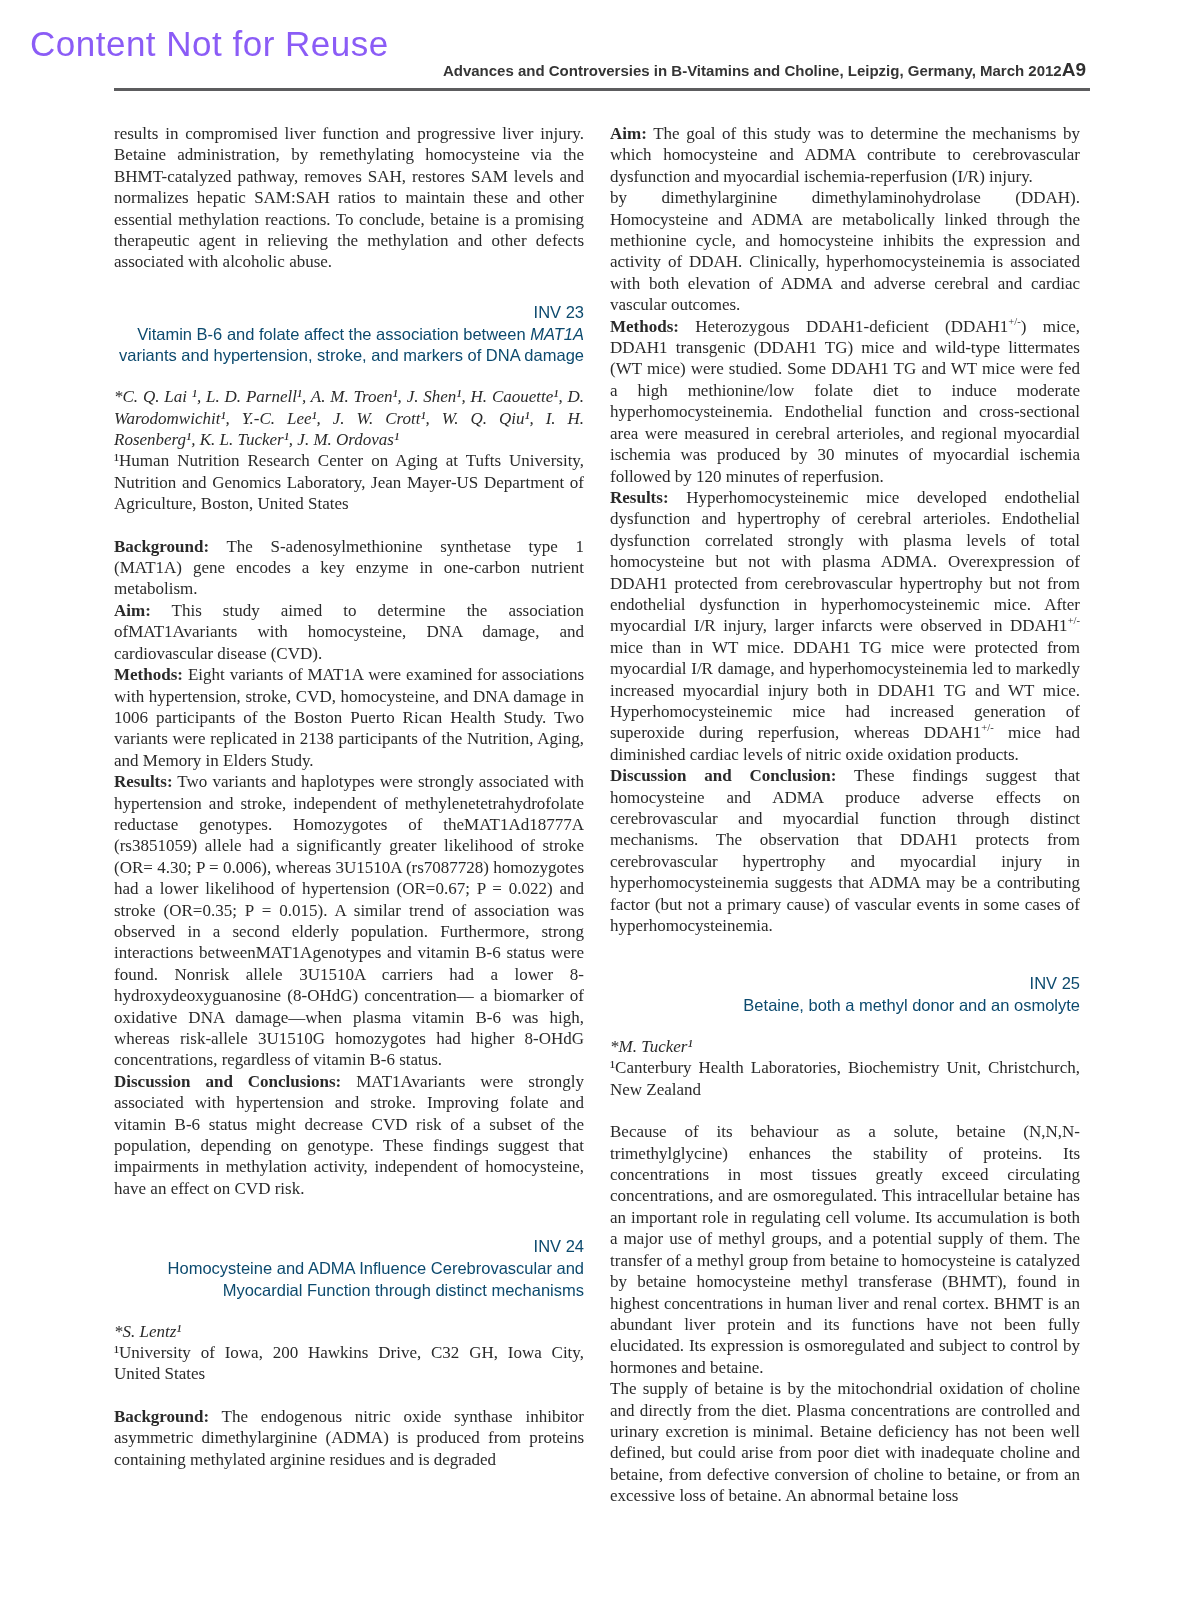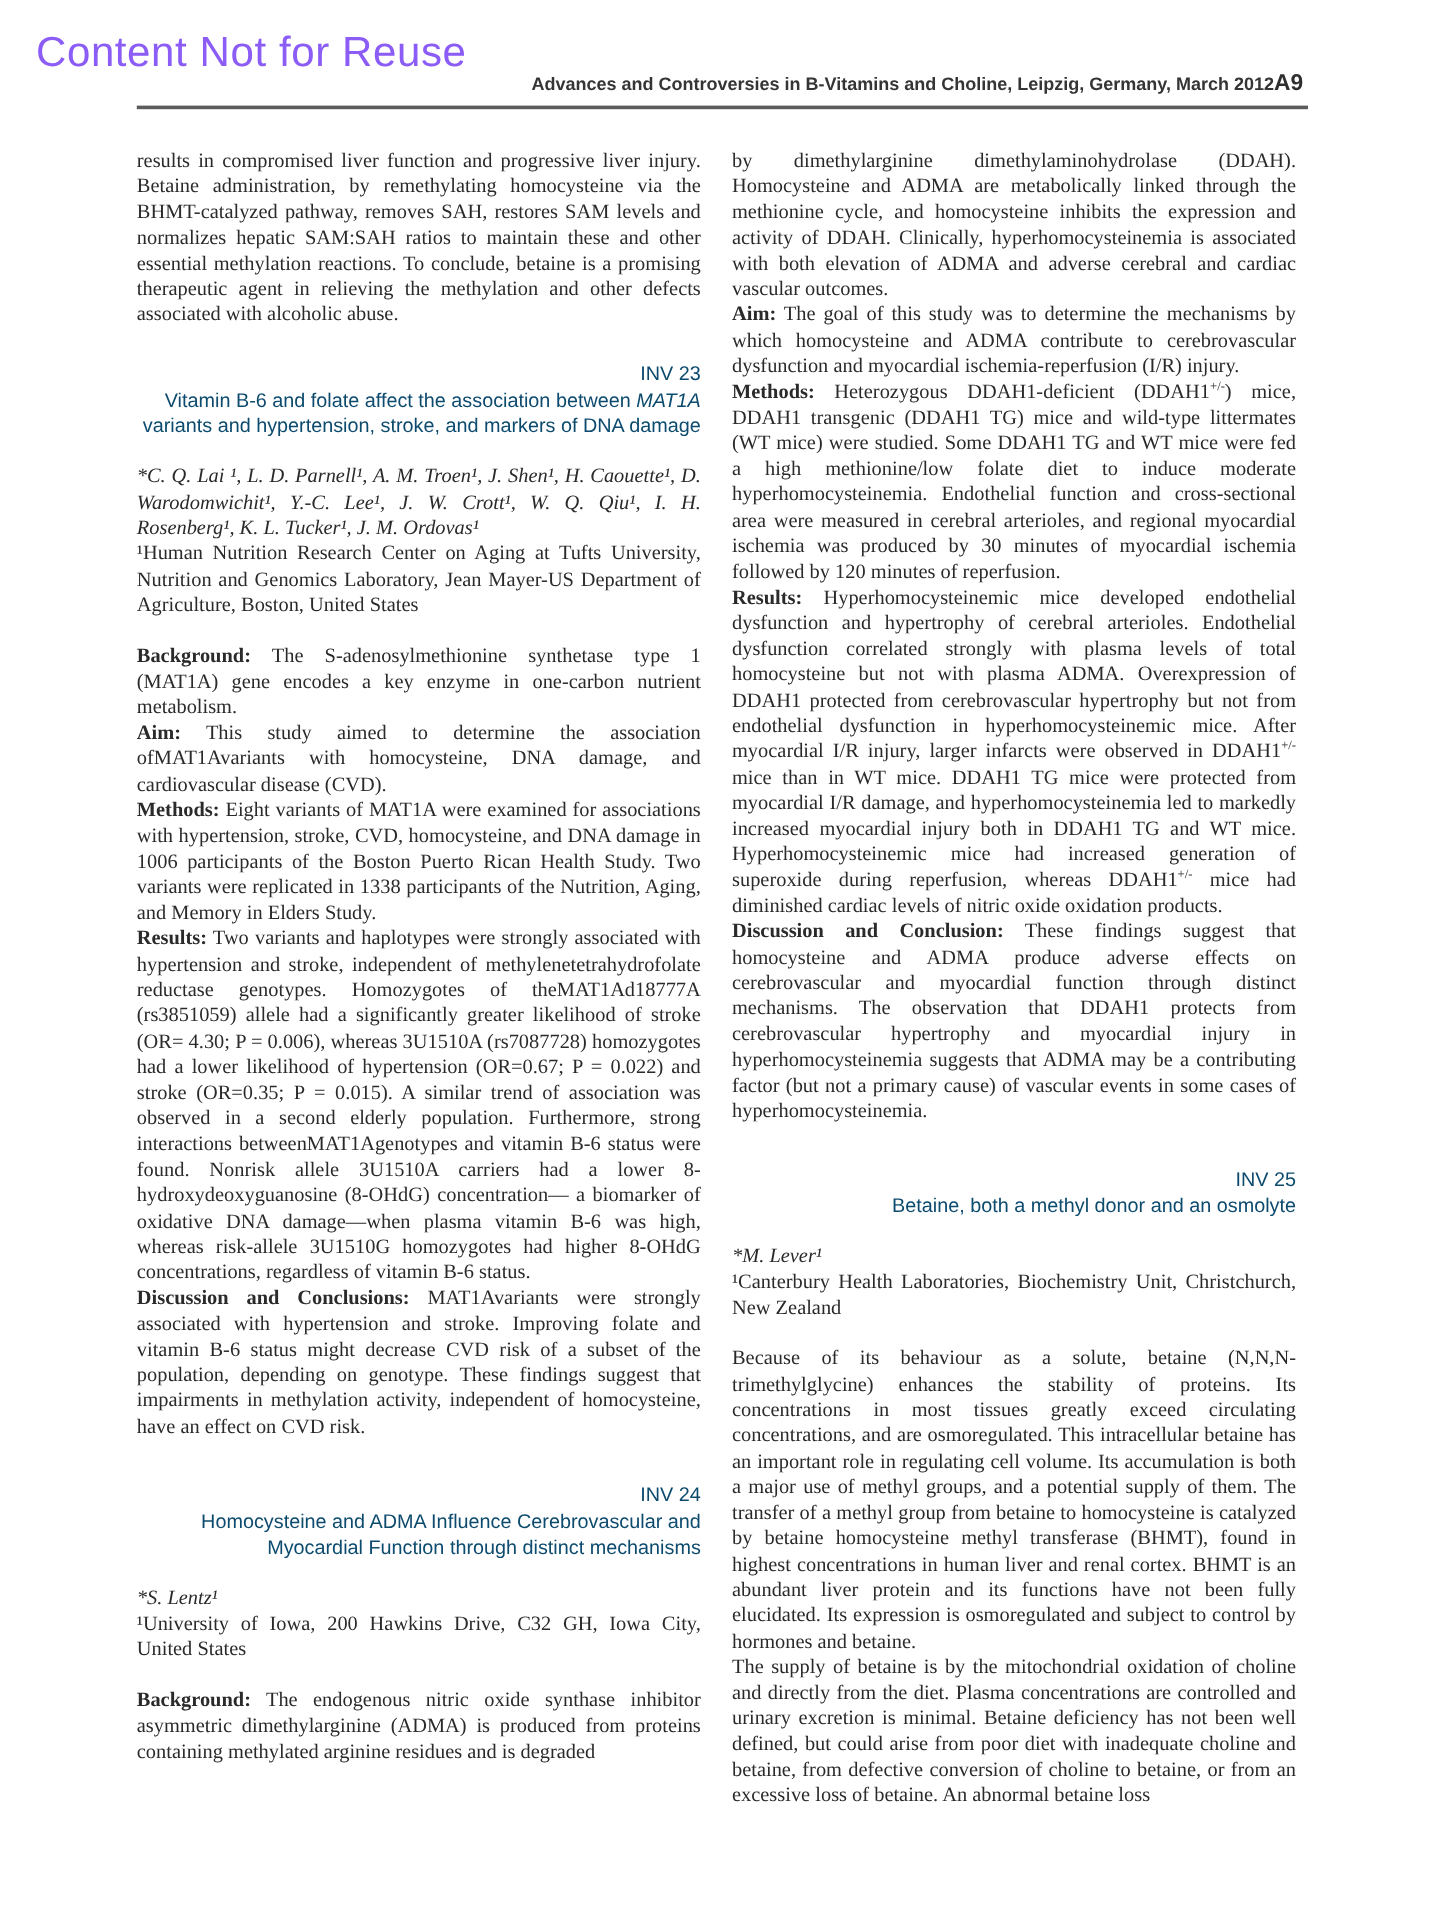--- a/index.html
+++ b/index.html
@@ -55,48 +55,48 @@
       <p class="bt">results in compromised liver function and progressive liver injury. Betaine administration, by remethylating homocysteine via the BHMT-catalyzed pathway, removes SAH, restores SAM levels and normalizes hepatic SAM:SAH ratios to maintain these and other essential methylation reactions. To conclude, betaine is a promising therapeutic agent in relieving the methylation and other defects associated with alcoholic abuse.</p>
 
       <div class="abstract first">
         <p class="hd">INV 23</p>
         <p class="hd abs-title"><span>Vitamin B-6 and folate affect the association between </span><span class="gene">MAT1A</span><span> variants and hypertension, stroke, and markers of DNA damage</span></p>
         <p class="bt authors">*C. Q. Lai ¹, L. D. Parnell¹, A. M. Troen¹, J. Shen¹, H. Caouette¹, D. Warodomwichit¹, Y.-C. Lee¹, J. W. Crott¹, W. Q. Qiu¹, I. H. Rosenberg¹, K. L. Tucker¹, J. M. Ordovas¹</p>
         <p class="bt">¹Human Nutrition Research Center on Aging at Tufts University, Nutrition and Genomics Laboratory, Jean Mayer-US Department of Agriculture, Boston, United States</p>
         <div class="sections">
           <p class="bt"><b class="label">Background:</b><span> The S-adenosylmethionine synthetase type 1 (MAT1A) gene encodes a key enzyme in one-carbon nutrient metabolism.</span></p>
           <p class="bt"><b class="label">Aim:</b><span> This study aimed to determine the association ofMAT1Avariants with homocysteine, DNA damage, and cardiovascular disease (CVD).</span></p>
-          <p class="bt"><b class="label">Methods:</b><span> Eight variants of MAT1A were examined for associations with hypertension, stroke, CVD, homocysteine, and DNA damage in 1006 participants of the Boston Puerto Rican Health Study. Two variants were replicated in 1338 participants of the Nutrition, Aging, and Memory in Elders Study.</span></p>
+          <p class="bt"><b class="label">Methods:</b><span> Eight variants of MAT1A were examined for associations with hypertension, stroke, CVD, homocysteine, and DNA damage in 1006 participants of the Boston Puerto Rican Health Study. Two variants were replicated in 2138 participants of the Nutrition, Aging, and Memory in Elders Study.</span></p>
           <p class="bt"><b class="label">Results:</b><span> Two variants and haplotypes were strongly associated with hypertension and stroke, independent of methylenetetrahydrofolate reductase genotypes. Homozygotes of theMAT1Ad18777A (rs3851059) allele had a significantly greater likelihood of stroke (OR= 4.30; P = 0.006), whereas 3U1510A (rs7087728) homozygotes had a lower likelihood of hypertension (OR=0.67; P = 0.022) and stroke (OR=0.35; P = 0.015). A similar trend of association was observed in a second elderly population. Furthermore, strong interactions betweenMAT1Agenotypes and vitamin B-6 status were found. Nonrisk allele 3U1510A carriers had a lower 8-hydroxydeoxyguanosine (8-OHdG) concentration— a biomarker of oxidative DNA damage—when plasma vitamin B-6 was high, whereas risk-allele 3U1510G homozygotes had higher 8-OHdG concentrations, regardless of vitamin B-6 status.</span></p>
           <p class="bt"><b class="label">Discussion and Conclusions:</b><span> MAT1Avariants were strongly associated with hypertension and stroke. Improving folate and vitamin B-6 status might decrease CVD risk of a subset of the population, depending on genotype. These findings suggest that impairments in methylation activity, independent of homocysteine, have an effect on CVD risk.</span></p>
         </div>
       </div>
 
       <div class="abstract">
         <p class="hd">INV 24</p>
         <p class="hd abs-title">Homocysteine and ADMA Influence Cerebrovascular and Myocardial Function through distinct mechanisms</p>
         <p class="bt authors">*S. Lentz¹</p>
         <p class="bt">¹University of Iowa, 200 Hawkins Drive, C32 GH, Iowa City, United States</p>
         <div class="sections">
           <p class="bt"><b class="label">Background:</b><span> The endogenous nitric oxide synthase inhibitor asymmetric dimethylarginine (ADMA) is produced from proteins containing methylated arginine residues and is degraded</span></p>
         </div>
       </div>
     </div>
 
     <div class="col">
+      <p class="bt"><b class="label">Aim:</b><span> The goal of this study was to determine the mechanisms by which homocysteine and ADMA contribute to cerebrovascular dysfunction and myocardial ischemia-reperfusion (I/R) injury.</span></p>
       <p class="bt">by dimethylarginine dimethylaminohydrolase (DDAH). Homocysteine and ADMA are metabolically linked through the methionine cycle, and homocysteine inhibits the expression and activity of DDAH. Clinically, hyperhomocysteinemia is associated with both elevation of ADMA and adverse cerebral and cardiac vascular outcomes.</p>
-      <p class="bt"><b class="label">Aim:</b><span> The goal of this study was to determine the mechanisms by which homocysteine and ADMA contribute to cerebrovascular dysfunction and myocardial ischemia-reperfusion (I/R) injury.</span></p>
       <p class="bt"><b class="label">Methods:</b><span> Heterozygous DDAH1-deficient (DDAH1</span><sup>+/-</sup><span>) mice, DDAH1 transgenic (DDAH1 TG) mice and wild-type littermates (WT mice) were studied. Some DDAH1 TG and WT mice were fed a high methionine/low folate diet to induce moderate hyperhomocysteinemia. Endothelial function and cross-sectional area were measured in cerebral arterioles, and regional myocardial ischemia was produced by 30 minutes of myocardial ischemia followed by 120 minutes of reperfusion.</span></p>
       <p class="bt"><b class="label">Results:</b><span> Hyperhomocysteinemic mice developed endothelial dysfunction and hypertrophy of cerebral arterioles. Endothelial dysfunction correlated strongly with plasma levels of total homocysteine but not with plasma ADMA. Overexpression of DDAH1 protected from cerebrovascular hypertrophy but not from endothelial dysfunction in hyperhomocysteinemic mice. After myocardial I/R injury, larger infarcts were observed in DDAH1</span><sup>+/-</sup><span> mice than in WT mice. DDAH1 TG mice were protected from myocardial I/R damage, and hyperhomocysteinemia led to markedly increased myocardial injury both in DDAH1 TG and WT mice. Hyperhomocysteinemic mice had increased generation of superoxide during reperfusion, whereas DDAH1</span><sup>+/-</sup><span> mice had diminished cardiac levels of nitric oxide oxidation products.</span></p>
       <p class="bt"><b class="label">Discussion and Conclusion:</b><span> These findings suggest that homocysteine and ADMA produce adverse effects on cerebrovascular and myocardial function through distinct mechanisms. The observation that DDAH1 protects from cerebrovascular hypertrophy and myocardial injury in hyperhomocysteinemia suggests that ADMA may be a contributing factor (but not a primary cause) of vascular events in some cases of hyperhomocysteinemia.</span></p>
 
       <div class="abstract">
         <p class="hd">INV 25</p>
         <p class="hd abs-title">Betaine, both a methyl donor and an osmolyte</p>
-        <p class="bt authors">*M. Lever¹</p>
+        <p class="bt authors">*M. Tucker¹</p>
         <p class="bt">¹Canterbury Health Laboratories, Biochemistry Unit, Christchurch, New Zealand</p>
         <div class="sections">
           <p class="bt">Because of its behaviour as a solute, betaine (N,N,N-trimethylglycine) enhances the stability of proteins. Its concentrations in most tissues greatly exceed circulating concentrations, and are osmoregulated. This intracellular betaine has an important role in regulating cell volume. Its accumulation is both a major use of methyl groups, and a potential supply of them. The transfer of a methyl group from betaine to homocysteine is catalyzed by betaine homocysteine methyl transferase (BHMT), found in highest concentrations in human liver and renal cortex. BHMT is an abundant liver protein and its functions have not been fully elucidated. Its expression is osmoregulated and subject to control by hormones and betaine.</p>
           <p class="bt">The supply of betaine is by the mitochondrial oxidation of choline and directly from the diet. Plasma concentrations are controlled and urinary excretion is minimal. Betaine deficiency has not been well defined, but could arise from poor diet with inadequate choline and betaine, from defective conversion of choline to betaine, or from an excessive loss of betaine. An abnormal betaine loss</p>
         </div>
       </div>
     </div>
 
   </div>
 </div>

